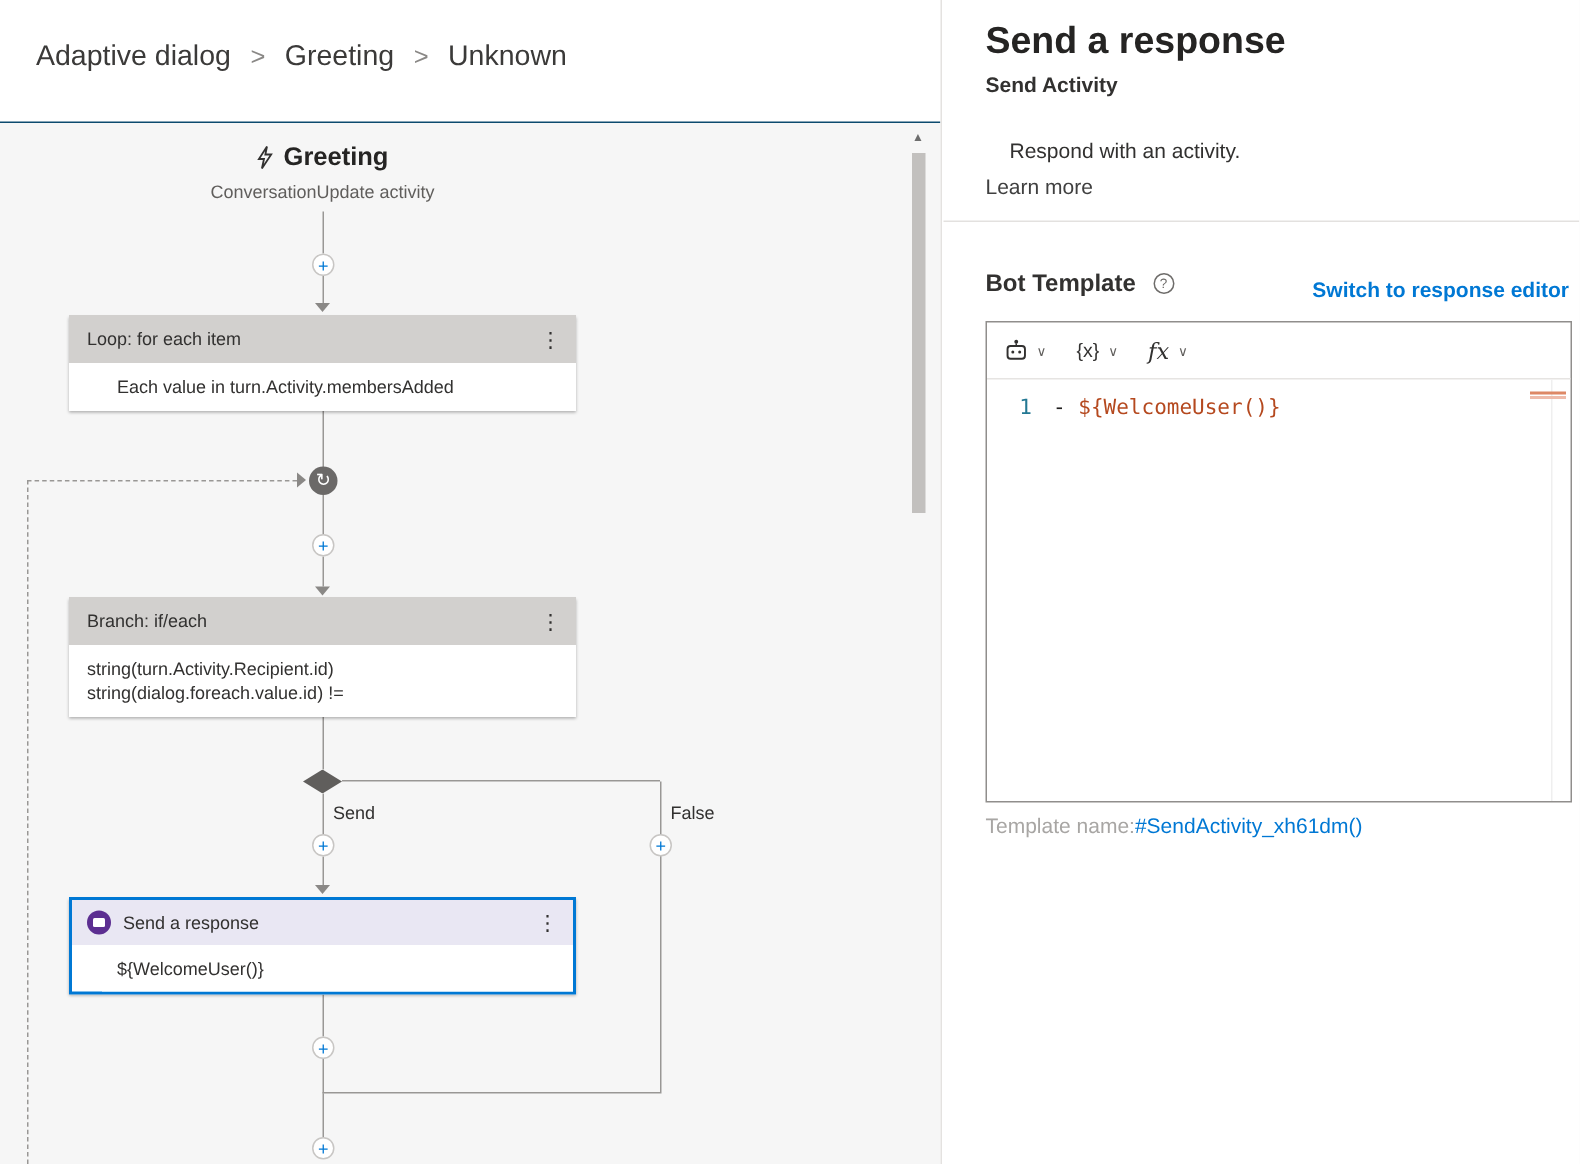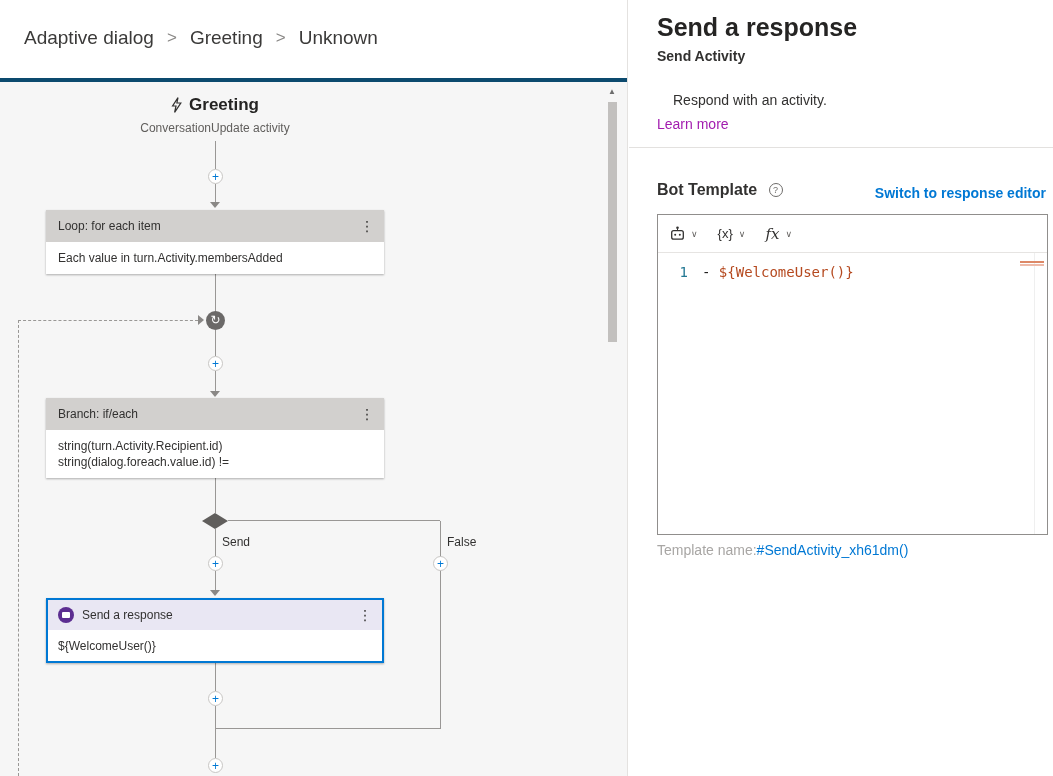--- a/index.html
+++ b/index.html
@@ -1,21 +1,21 @@
 <!DOCTYPE html>
 <html><head>
 <meta charset="utf-8">
 <style>
   html,body{margin:0;padding:0;background:#fff;}
   .app{position:relative;width:1053px;height:776px;background:#fff;overflow:hidden;
        font-family:"Liberation Sans",sans-serif;color:#323130;}
 
   
   .topbar{position:absolute;left:0;top:0;width:627px;height:82px;background:#fff;
-          border-bottom:4px solid #0c4a6e;box-sizing:border-box;padding-left:25px;}
+          border-bottom:1px solid #0c4a6e;box-sizing:border-box;padding-left:25px;}
   .breadcrumb{position:absolute;left:24px;top:27px;font-size:19px;color:#3b3a39;
               display:flex;gap:13px;align-items:center;}
   .crumb{cursor:pointer;}
   .sep{color:#8a8886;font-size:17px;}
 
   
   .canvas-bg{position:absolute;left:0;top:82px;width:627px;height:694px;background:#f6f6f6;}
 
   .trigger-title{position:absolute;left:75px;top:95px;width:280px;display:flex;
                  align-items:center;justify-content:center;gap:7px;
@@ -43,21 +43,21 @@
            clip-path:polygon(50% 0,100% 50%,50% 100%,0 50%);}
   .branch-label{position:absolute;font-size:12px;color:#323130;}
 
   .node{position:absolute;width:338px;box-shadow:0 1px 2px rgba(0,0,0,.3);
         font-size:12px;color:#323130;box-sizing:border-box;cursor:pointer;background:#fff;z-index:1;}
   .node-header{height:32px;background:#d2d0ce;display:flex;align-items:center;
                padding:0 12px;position:relative;box-sizing:border-box;}
   .kebab{position:absolute;right:4px;top:0;height:100%;display:flex;align-items:center;
          font-size:14px;color:#323130;cursor:pointer;padding:0 6px;}
   .node-body-single{background:#fff;height:32px;display:flex;align-items:center;
-                    padding:0 12px;box-sizing:border-box;}
+                    padding:0 12px;box-sizing:border-box;margin-left:20px;}
   .node-body-multi{background:#fff;padding:8px 12px;line-height:16px;}
   .node.selected{border:2px solid #0078d4;}
   .node.selected .node-header{height:30px;background:#e9e7f3;padding:0 10px;}
   .node.selected .node-body-single{height:31px;padding:0 10px;}
   .send-icon{width:16px;height:16px;border-radius:50%;background:#5c2e91;display:inline-flex;
              align-items:center;justify-content:center;margin-right:8px;flex:none;}
   .send-icon::after{content:"";width:8px;height:6px;background:#fff;border-radius:1px;}
 
   
   .canvas-scrollbar{position:absolute;left:603px;top:83px;width:18px;height:693px;}
@@ -65,21 +65,21 @@
                  color:#6d6d6d;text-align:center;line-height:14px;cursor:pointer;}
   .scroll-thumb{position:absolute;left:5px;top:19px;width:9px;height:240px;background:#c2c0be;cursor:pointer;}
 
   
   .panel{position:absolute;left:627px;top:0;width:426px;height:776px;background:#fff;
          border-left:1px solid #e4e2e0;box-sizing:border-box;}
   .panel *{box-sizing:border-box;}
   .panel-title{position:absolute;left:29px;top:13px;margin:0;font-size:25px;font-weight:600;color:#252423;}
   .panel-subtitle{position:absolute;left:29px;top:48px;margin:0;font-size:14px;font-weight:700;color:#323130;}
   .panel-desc{position:absolute;left:29px;top:76px;margin:16px;font-size:14px;color:#323130;}
-  .learn-more{position:absolute;left:29px;top:116px;font-size:14px;color:#a21caf;cursor:pointer;text-decoration:none;}
+  .learn-more{position:absolute;left:29px;top:116px;font-size:14px;color:#404040;cursor:pointer;text-decoration:none;}
   .panel-divider{position:absolute;left:1px;top:147px;width:424px;height:1px;background:#e3e1df;}
   .section-label{position:absolute;left:29px;top:181px;font-size:16px;font-weight:700;color:#323130;}
   .help-icon{display:inline-block;width:14px;height:14px;border:1px solid #6e6c6a;border-radius:50%;
              font-size:9px;line-height:12px;text-align:center;color:#6e6c6a;margin-left:7px;
              vertical-align:2px;font-weight:400;cursor:pointer;}
   .switch-link{position:absolute;right:7px;top:185px;font-size:14px;color:#0078d4;cursor:pointer;text-decoration:none;font-weight:bold;}
   .editor{position:absolute;left:29px;top:214px;width:391px;height:321px;border:1px solid #908e8c;background:#fff;}
   .editor-toolbar{height:38px;border-bottom:1px solid #e6e4e2;display:flex;align-items:center;
                   gap:20px;padding:0 12px;}
   .tb-group{display:flex;align-items:center;gap:6px;cursor:pointer;}

